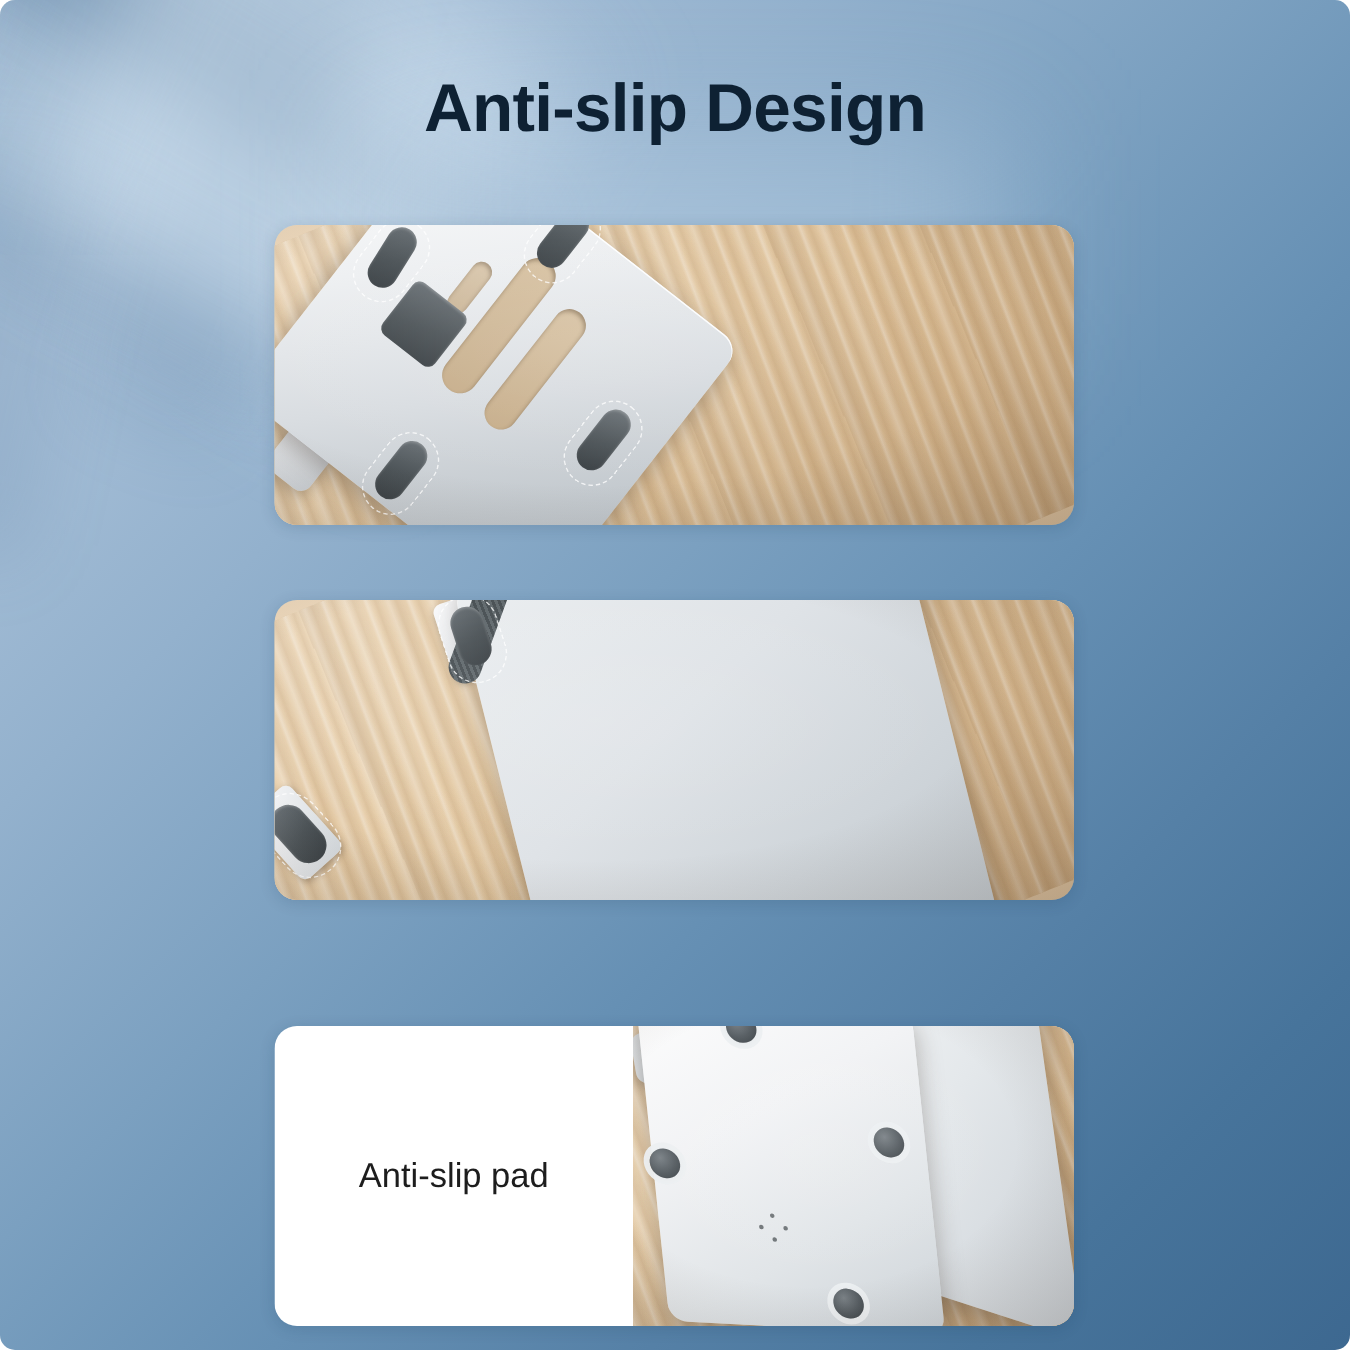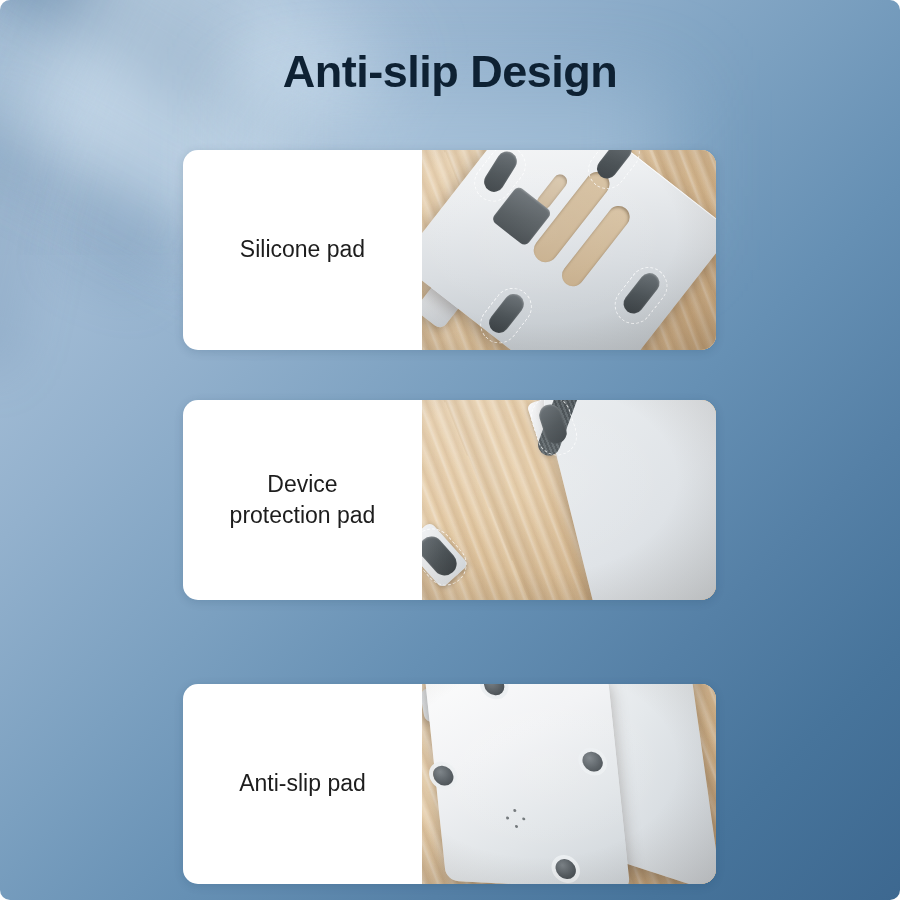--- a/index.html
+++ b/index.html
@@ -291,21 +291,20 @@
   <div class="shadow-streak streak-b"></div>
   <div class="shadow-streak streak-c"></div>
   <div class="shadow-streak streak-d"></div>
   <div class="shadow-streak streak-e"></div>
   <div class="highlight-a"></div>
   <div class="highlight-b"></div>
 
   <div id="title">Anti-slip Design</div>
 
   <div class="card" id="card-1">
-    <div class="card-label">Silicone pad</div>
     <div class="card-photo" id="photo-1">
       <div class="wood"></div>
       <div class="wood-shade"></div>
 
       <div class="plate notch-l"></div>
       <div class="plate foot-b"></div>
 
       <div class="plate plate-main">
 
         <div class="slot" style="left:96px; top:34px; width:24px; height:108px; border-radius:12px;"></div>
@@ -325,22 +324,20 @@
         <div class="pad-ring" style="left:98px; top:176px; width:36px; height:58px;"></div>
 
         <div class="pad" style="left:46px; top:96px; width:44px; height:44px; border-radius:6px;"></div>
       </div>
 
       <div class="photo-vignette"></div>
     </div>
   </div>
 
   <div class="card" id="card-2">
-    <div class="card-label">Device
-protection pad</div>
     <div class="card-photo" id="photo-2">
       <div class="wood"></div>
       <div class="wood-shade"></div>
 
       <div class="edge-clip" style="left:112px; top:-2px; width:34px; height:54px; transform:rotate(-18deg);"></div>
       <div class="edge-clip" style="left:-4px; top:126px; width:36px; height:58px; transform:rotate(-42deg);"></div>
 
       <div class="plate plate-main">
 
         <div class="pad-strip"></div>

